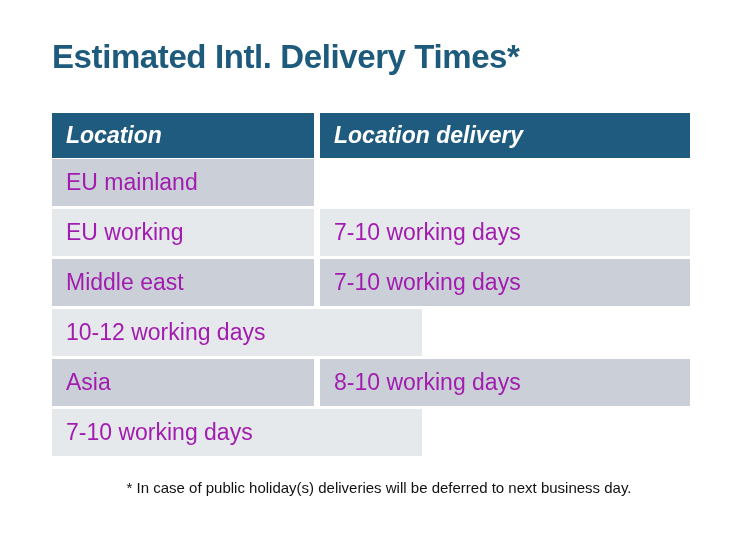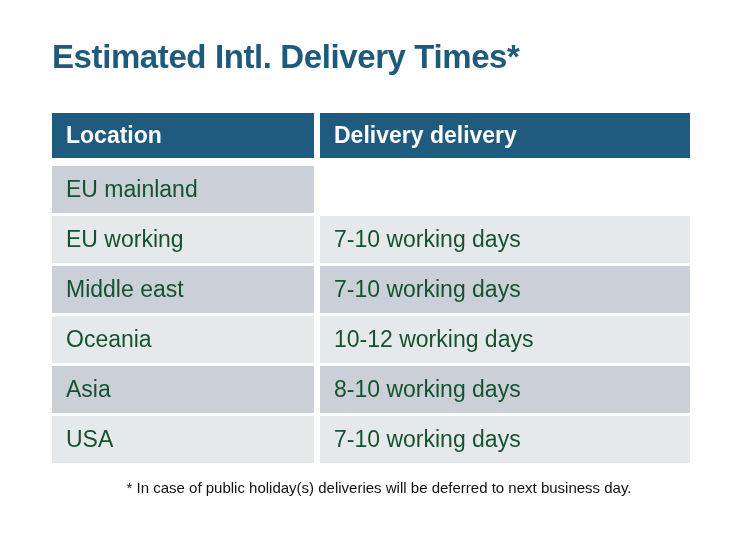--- a/index.html
+++ b/index.html
@@ -40,28 +40,28 @@
     width: 100%;
     margin-bottom: 3px;
   }
   .cell {
     box-sizing: border-box;
     display: flex;
     align-items: center;
     height: 47px;
     padding-left: 14px;
     font-size: 23px;
-    color: #14532d;
+    color: #a21caf;
     white-space: nowrap;
     overflow: hidden;
   }
   .cell.col1 { width: 262px; margin-right: 6px; }
   .cell.col2 { width: 370px; }
 
-  .header-row { margin-bottom: 8px; }
+  .header-row { margin-bottom: 1px; font-style: italic; }
   .header-row .cell {
     background: #1f5b7e;
     color: #ffffff;
     font-weight: 700;
     height: 45px;
     font-size: 23px;
   }
   .row.shade-dark .cell { background: #cbcfd8; }
   .row.shade-light .cell { background: #e6e9ec; }
 
@@ -80,49 +80,47 @@
 <body>
 
 <div class="page">
 
   <div class="title">Estimated Intl. Delivery Times*</div>
 
   <div class="table">
 
     <div class="row header-row">
       <div class="cell col1">Location</div>
-      <div class="cell col2">Delivery delivery</div>
+      <div class="cell col2">Location delivery</div>
     </div>
 
     <div class="row shade-dark">
       <div class="cell col1">EU mainland</div>
     </div>
 
     <div class="row shade-light">
       <div class="cell col1">EU working</div>
       <div class="cell col2">7-10 working days</div>
     </div>
 
     <div class="row shade-dark">
       <div class="cell col1">Middle east</div>
       <div class="cell col2">7-10 working days</div>
     </div>
 
     <div class="row shade-light">
-      <div class="cell col1">Oceania</div>
       <div class="cell col2">10-12 working days</div>
     </div>
 
     <div class="row shade-dark">
       <div class="cell col1">Asia</div>
       <div class="cell col2">8-10 working days</div>
     </div>
 
     <div class="row shade-light">
-      <div class="cell col1">USA</div>
       <div class="cell col2">7-10 working days</div>
     </div>
 
   </div>
 
   <div class="footnote">* In case of public holiday(s) deliveries will be deferred to next business day.</div>
 
 </div>
 
 </body></html>

